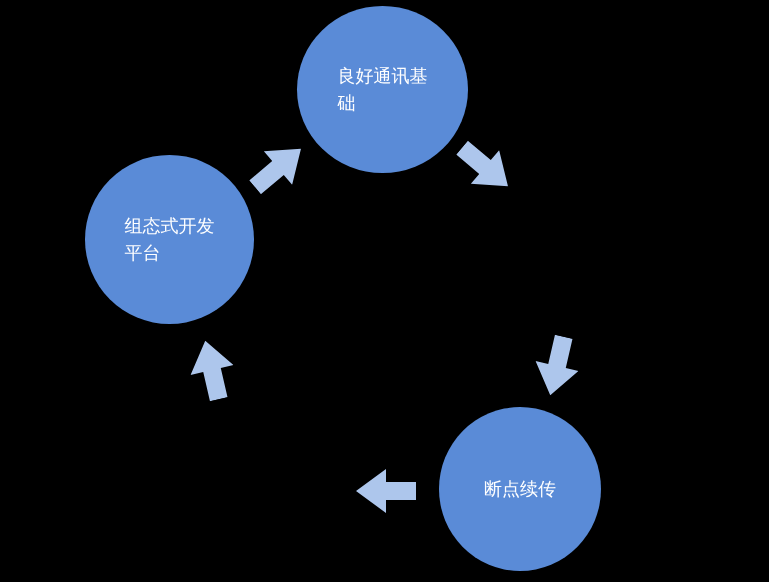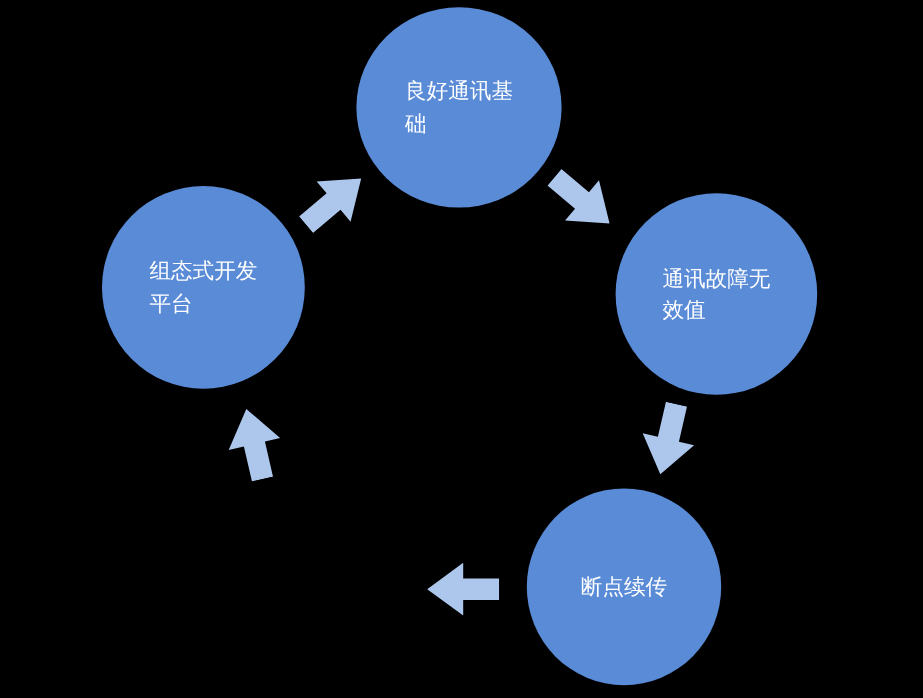--- a/index.html
+++ b/index.html
@@ -55,24 +55,20 @@
 </head>
 <body>
 
 <div class="stage">
 
   <div class="node node-top">
     <span class="node-label">良好通讯基
 础</span>
   </div>
 
-  <div class="node node-right">
-    <span class="node-label">通讯故障无
-效值</span>
-  </div>
 
   <div class="node node-bottom-right">
     <span class="node-label">断点续传</span>
   </div>
 
 
   <div class="node node-left">
     <span class="node-label">组态式开发
 平台</span>
   </div>

